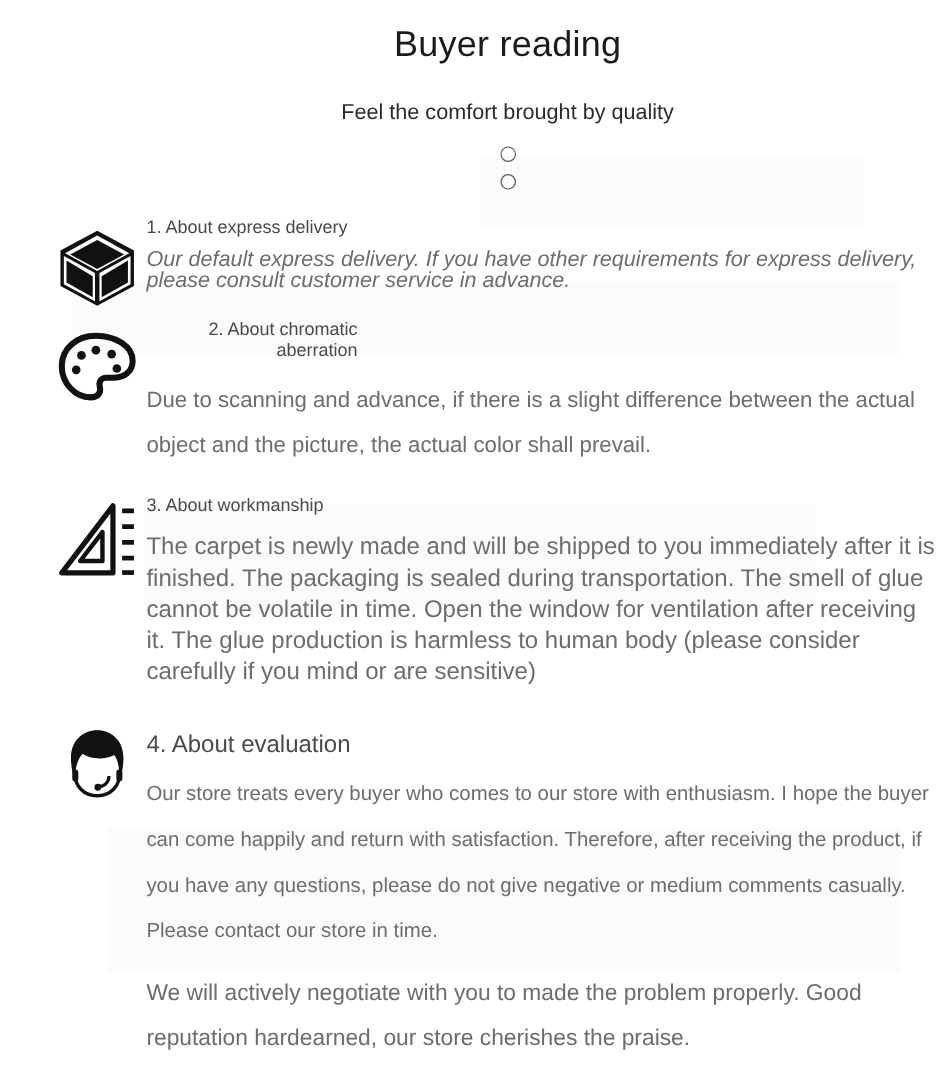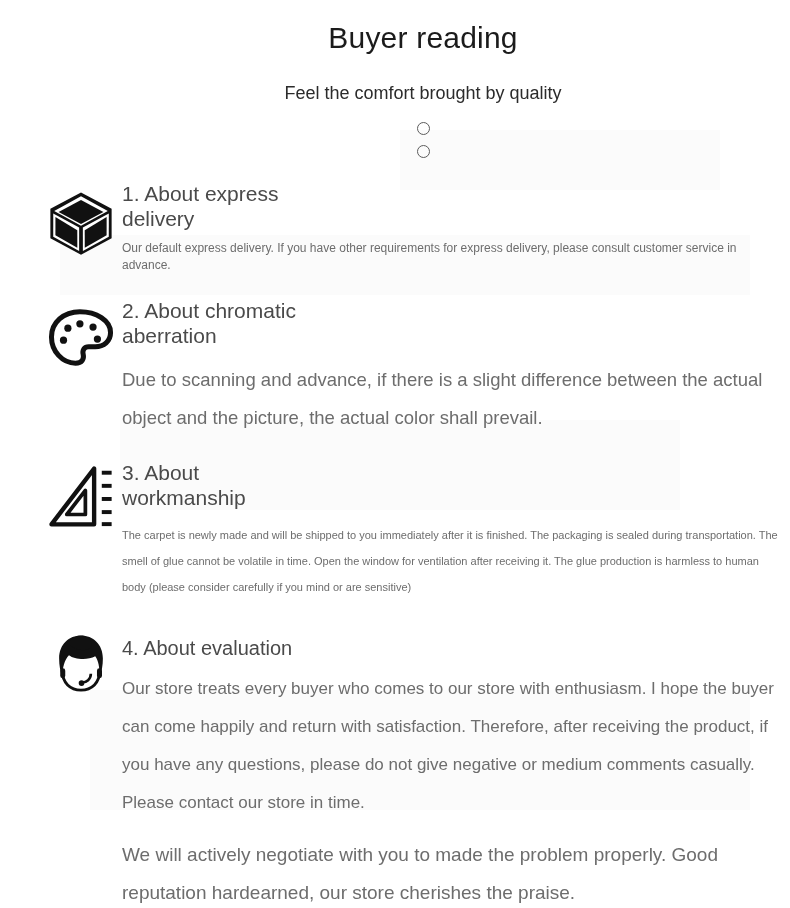--- a/index.html
+++ b/index.html
@@ -82,59 +82,60 @@
     position: absolute;
     left: 18px;
     width: 70px;
     height: 70px;
   }
   .sec-body {
     margin-left: 94px;
     margin-right: 36px;
   }
   .sec-heading {
-    font-size: 21px;
+    font-size: 15px;
     color: #4a4a4a;
     font-weight: 400;
     line-height: 1.2;
     max-width: 176px;
     margin: 0;
     padding: 0;
   }
   .sec-heading.wide { max-width: 400px; }
   .sec-text {
     color: #6d6d6d;
     font-weight: 400;
     margin: 0;
   }
 
   
   #section-delivery        { margin-top: 20px; }
   #section-delivery .sec-icon { top: 10px; }
   #section-delivery .sec-heading { padding-top: 3px; }
   #section-delivery .sec-text {
-    font-size: 12px;
+    font-size: 18px;
     line-height: 17px;
     padding-top: 9px;
+    font-style: italic;
   }
 
   #section-chromatic       { margin-top: 21px; }
   #section-chromatic .sec-icon { top: 8px; }
-  #section-chromatic .sec-heading { padding-top: 3px; }
+  #section-chromatic .sec-heading { padding-top: 3px; text-align: right; }
   #section-chromatic .sec-text {
     font-size: 18.5px;
     line-height: 38px;
     padding-top: 12px;
   }
 
   #section-workmanship     { margin-top: 20px; }
   #section-workmanship .sec-icon { top: 5px; }
   #section-workmanship .sec-heading { padding-top: 3px; }
   #section-workmanship .sec-text {
-    font-size: 11px;
+    font-size: 20px;
     line-height: 26px;
     padding-top: 12px;
   }
 
   #section-evaluation      { margin-top: 30px; }
   #section-evaluation .sec-icon { top: 0px; }
   #section-evaluation .sec-heading { padding-top: 6px; font-size: 20px; }
   #section-evaluation .sec-text {
     font-size: 17px;
     line-height: 38px;

